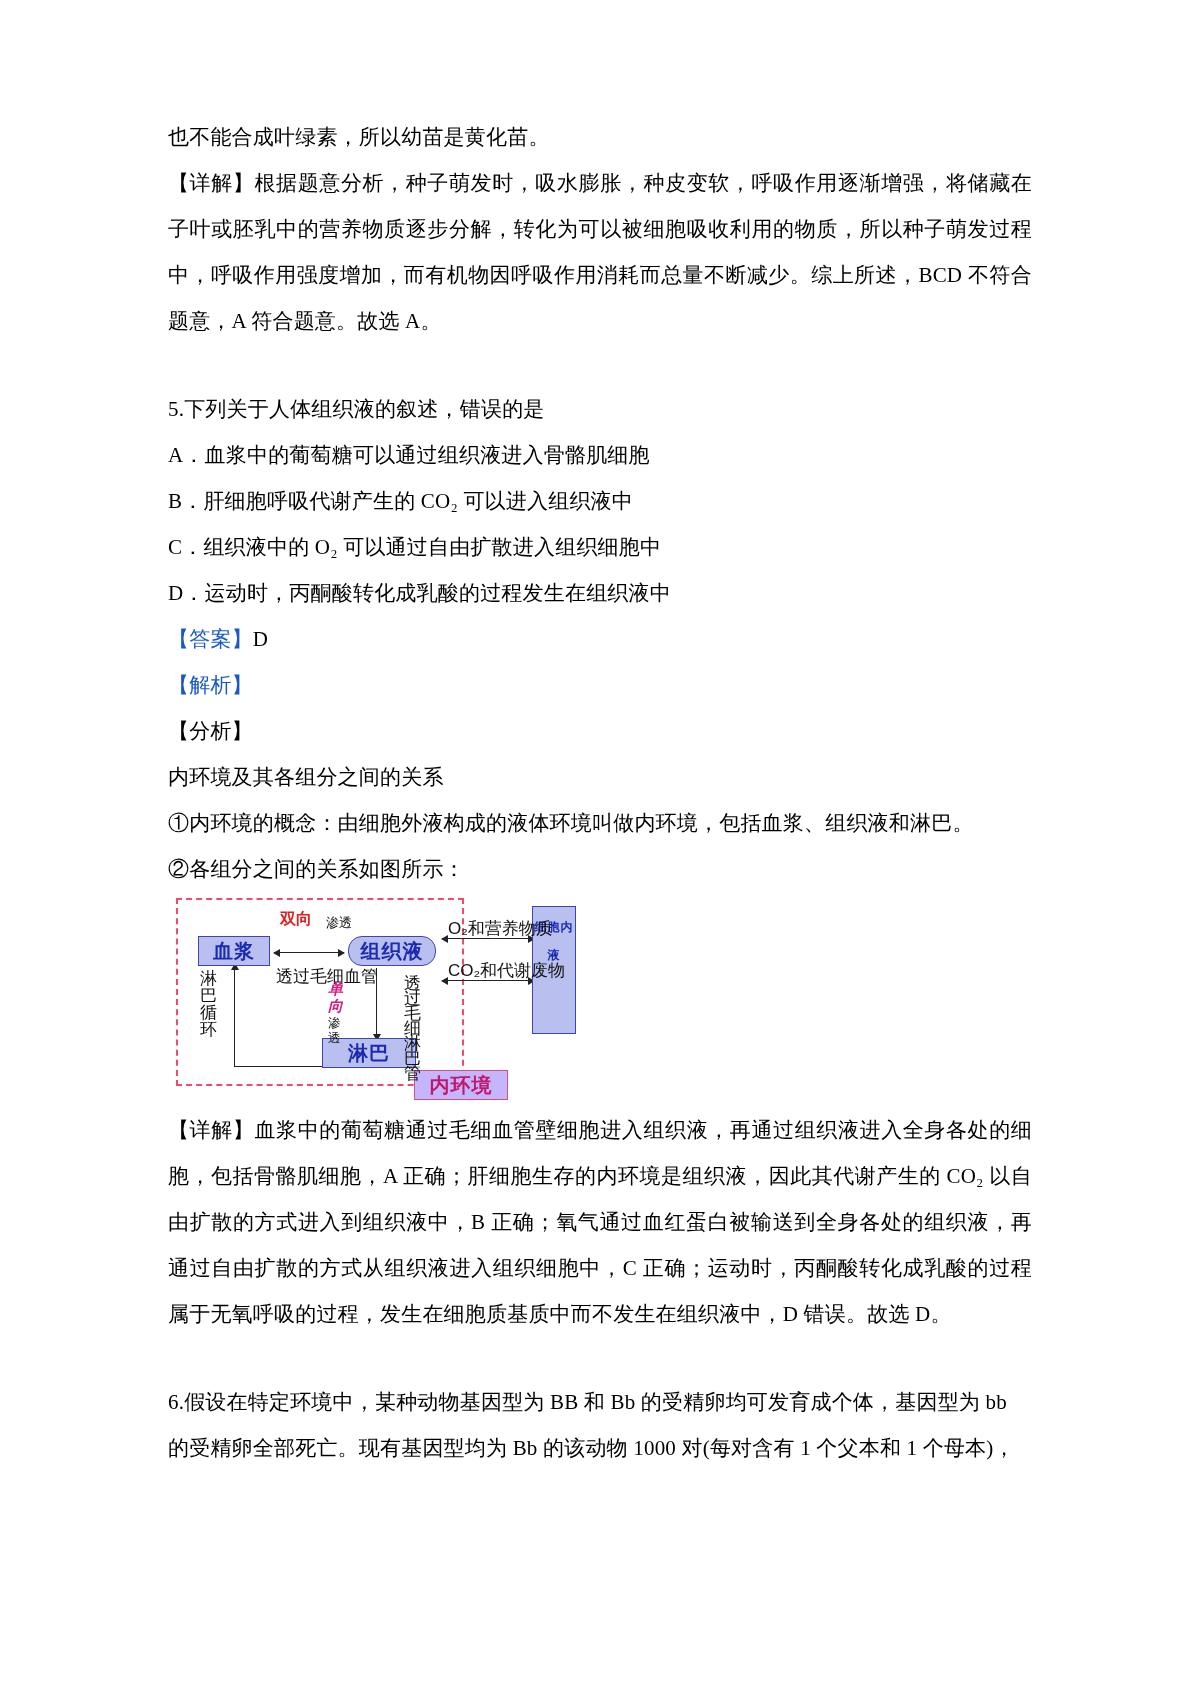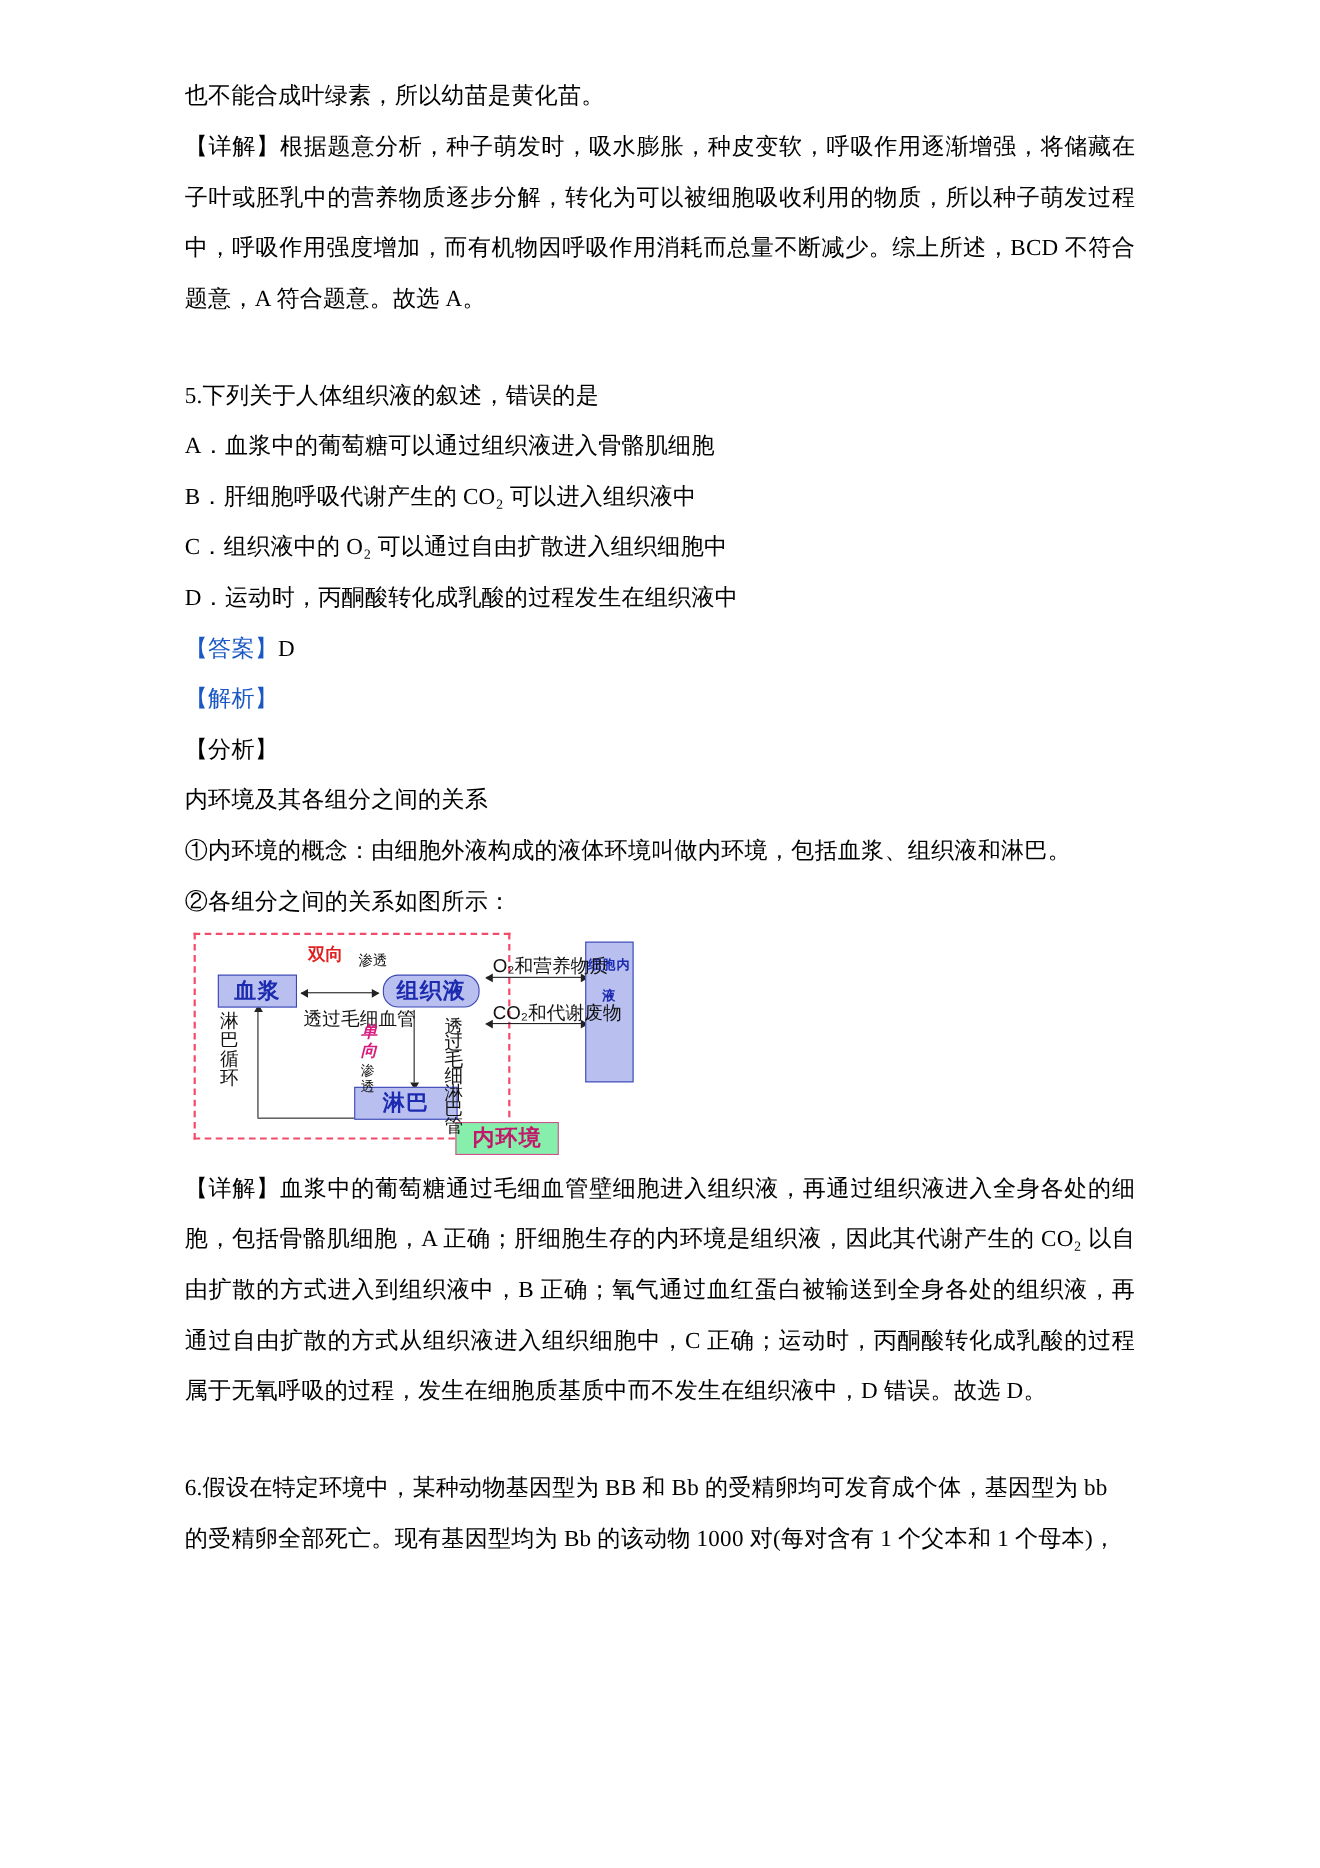--- a/index.html
+++ b/index.html
@@ -11,21 +11,21 @@
     width: 1200px;
     min-height: 1698px;
     font-family: "Liberation Serif", "DejaVu Serif", serif;
     color: #000000;
   }
   .page {
     position: relative;
     width: 1200px;
     min-height: 1698px;
     box-sizing: border-box;
-    padding: 64px 168px 40px 168px;
+    padding: 114px 168px 40px 168px;
   }
   .para {
     font-size: 21px;
     line-height: 46px;
     text-align: justify;
     margin: 0;
     letter-spacing: 0.2px;
   }
   .gap-lg { height: 42px; }
   .blue { color: #1a58c4; }
@@ -61,21 +61,21 @@
     box-sizing: border-box;
   }
   .node.plasma { left: 22px; top: 38px; width: 72px; height: 30px; line-height: 28px; }
   .node.tissue { left: 172px; top: 38px; width: 88px; height: 30px; line-height: 28px; border-radius: 14px; }
   .node.lymph  { left: 146px; top: 140px; width: 94px; height: 30px; line-height: 28px; }
   .node.cellfluid {
     left: 356px; top: 8px; width: 44px; height: 128px;
     padding-top: 6px; line-height: 28px; font-size: 12px;
   }
   .node.inner-env {
-    background: #86efac;
+    background: #c4b5fd;
     border: 1px solid #d2508d;
     color: #c2186b;
     left: 238px; top: 172px; width: 94px; height: 30px; line-height: 28px;
   }
   .lbl {
     position: absolute;
     font-size: 17px;
     color: #111;
     line-height: 14px;
     letter-spacing: 0;

